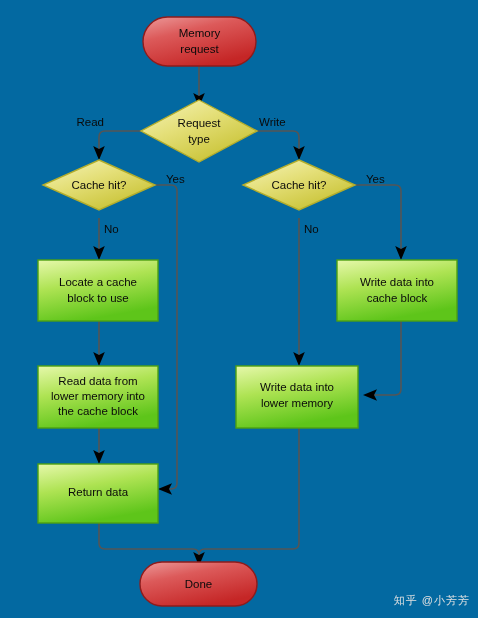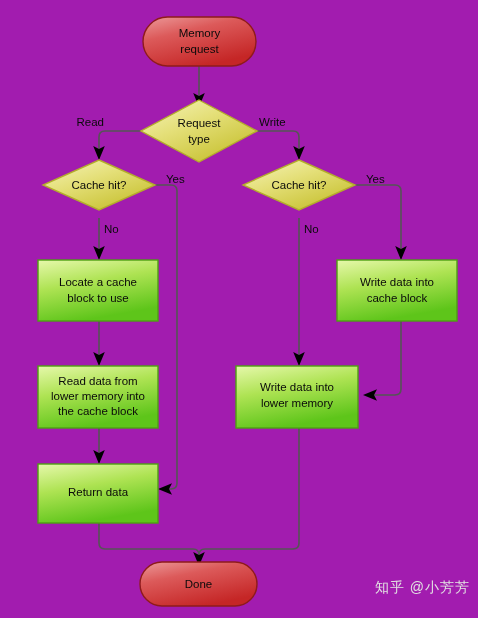--- a/index.html
+++ b/index.html
@@ -7,21 +7,21 @@
     padding: 0;
     background: #ffffff;
   }
   body {
     font-family: "Liberation Sans", sans-serif;
   }
   #canvas {
     position: relative;
     width: 478px;
     height: 618px;
-    background: #a21caf;
+    background: #0369a1;
     overflow: hidden;
   }
   #flow-svg {
     position: absolute;
     left: 0;
     top: 0;
     width: 478px;
     height: 618px;
   }
   .node-text {
@@ -42,23 +42,23 @@
     fill: none;
     stroke: #555555;
     stroke-width: 1.6;
   }
   .arrow-head {
     fill: #000000;
   }
   .watermark {
     position: absolute;
     right: 8px;
-    bottom: 21px;
-    font-family: "Liberation Sans", sans-serif;
-    font-size: 14px;
+    bottom: 10px;
+    font-family: "Liberation Sans", sans-serif;
+    font-size: 11px;
     color: #e2e2e2;
     letter-spacing: 1px;
     white-space: nowrap;
     user-select: none;
   }
 </style>
 </head>
 <body>
 
 <div id="canvas">

